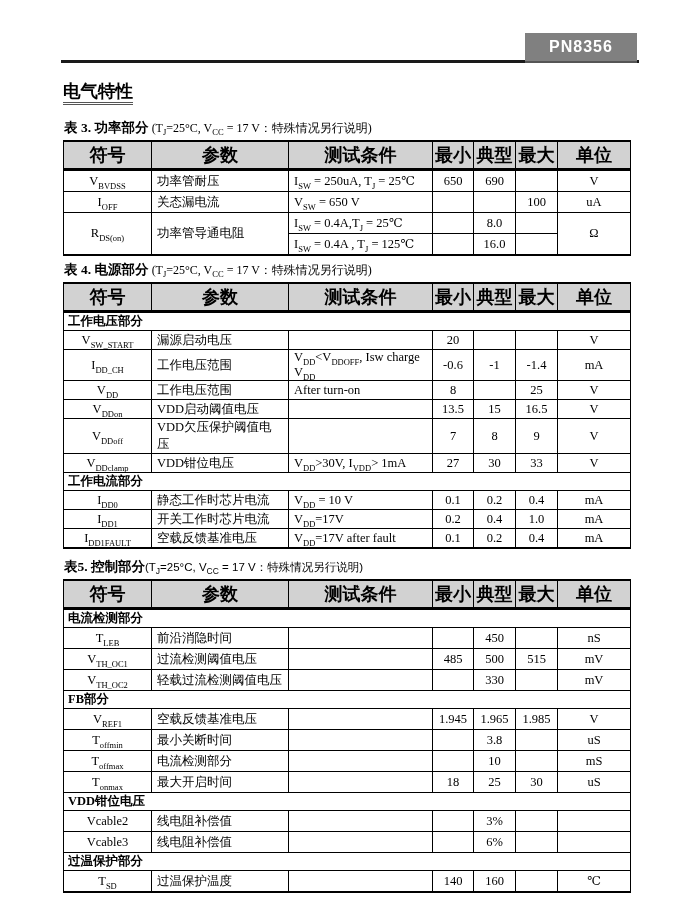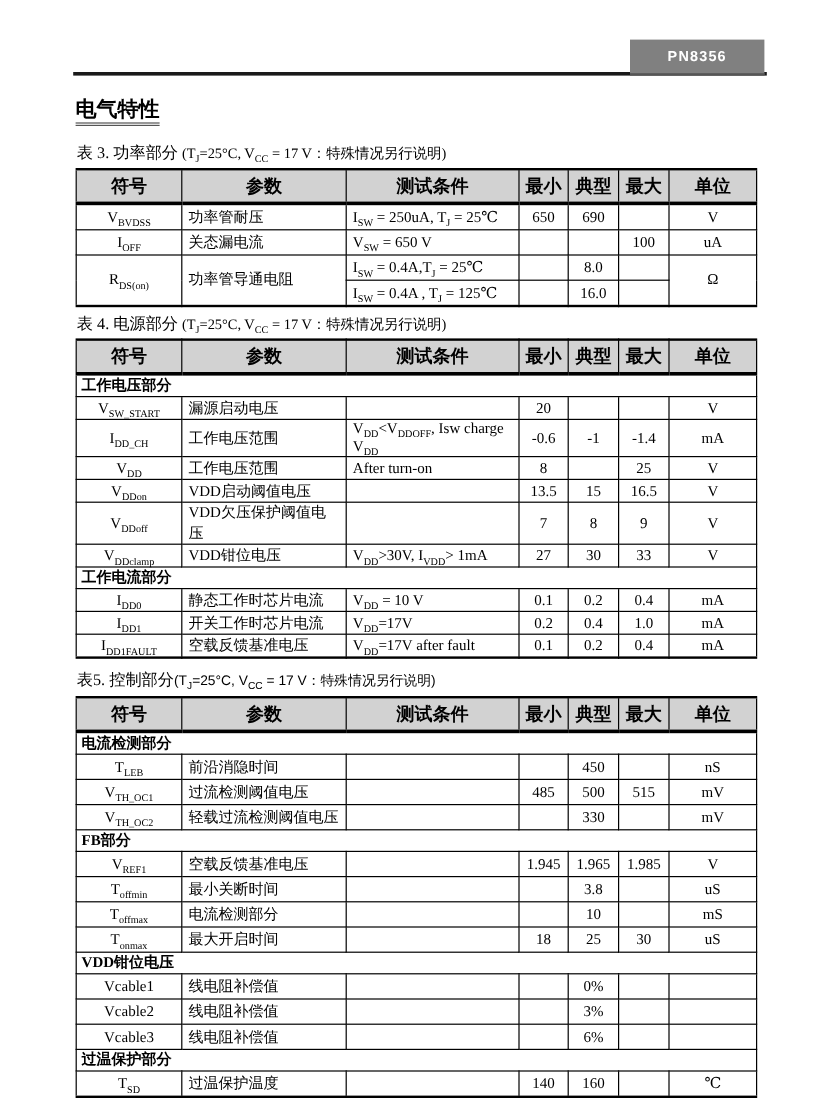--- a/index.html
+++ b/index.html
@@ -6,40 +6,40 @@
   body{
     width:700px;height:923px;background:#ffffff;color:#000;
     font-family:"Liberation Serif","DejaVu Serif",serif;
     position:relative;overflow:hidden;
   }
   .page{position:relative;width:700px;height:923px;}
   .header-rule{position:absolute;left:61px;top:60px;width:578px;height:3px;background:#1a1a1a;}
   .chip-badge{
     position:absolute;left:525px;top:33px;width:112px;height:28px;
     background:#808080;color:#ffffff;
-    font-family:"Liberation Sans",sans-serif;font-weight:bold;font-size:12px;
+    font-family:"Liberation Sans",sans-serif;font-weight:bold;font-size:16px;
     display:flex;align-items:center;justify-content:center;letter-spacing:1px;
     border-bottom:2px solid #555;
   }
   .content{position:absolute;left:63px;top:80px;width:567px;}
   h1.page-title-wrap{margin:0 0 18px 0;font-size:17.5px;line-height:22px;}
   .page-title{font-weight:bold;border-bottom:3px double #555;padding-bottom:1px;}
   .caption{font-size:13px;margin:2px 0 4px 1px;line-height:16px;white-space:nowrap;}
-  .cap-label{font-weight:normal;font-size:13.5px;}
+  .cap-label{font-weight:bold;font-size:13.5px;}
   .cap-cond{font-size:12px;}
   .cap-cond.sans{font-family:"Liberation Sans",sans-serif;font-size:11.5px;}
   table.spec{
     border-collapse:collapse;width:567px;table-layout:fixed;
     border:1px solid #000;border-top:2px solid #000;border-bottom:2px solid #000;
     margin:0 0 6px 0;
   }
   table.spec.t1{margin-bottom:10px;}
   .spec th{
     background:#d2d2d2;border:1px solid #000;border-bottom:3px solid #000;
-    font-size:15px;font-weight:bold;height:26px;padding:0 2px;
+    font-size:18px;font-weight:bold;height:26px;padding:0 2px;
   }
   .spec td{border:1px solid #000;font-size:12.5px;padding:0 5px;vertical-align:middle;}
   .spec.t0 td{height:20px;}
   .spec.t1 td{height:18px;}
   .spec.t2 td{height:20px;}
   .spec td.sec{font-weight:bold;height:14px;padding-left:4px;font-size:12.5px;}
   .spec.t0 td.sec,.spec.t1 td.sec,.spec.t2 td.sec{height:14px;}
   td.c{text-align:center;}
   td.l{text-align:left;}
   sub{font-size:8.5px;line-height:0;letter-spacing:0;}
@@ -312,29 +312,20 @@
               <td class="l"></td>
               <td class="c">18</td>
               <td class="c">25</td>
               <td class="c">30</td>
               <td class="c">uS</td>
             </tr>
             <tr>
               <td colspan="7" class="sec l">VDD钳位电压</td>
             </tr>
             <tr>
-              <td class="c">Vcable1</td>
-              <td class="l">线电阻补偿值</td>
-              <td class="l"></td>
-              <td class="c"></td>
-              <td class="c">0%</td>
-              <td class="c"></td>
-              <td class="c"></td>
-            </tr>
-            <tr>
               <td class="c">Vcable2</td>
               <td class="l">线电阻补偿值</td>
               <td class="l"></td>
               <td class="c"></td>
               <td class="c">3%</td>
               <td class="c"></td>
               <td class="c"></td>
             </tr>
             <tr>
               <td class="c">Vcable3</td>

